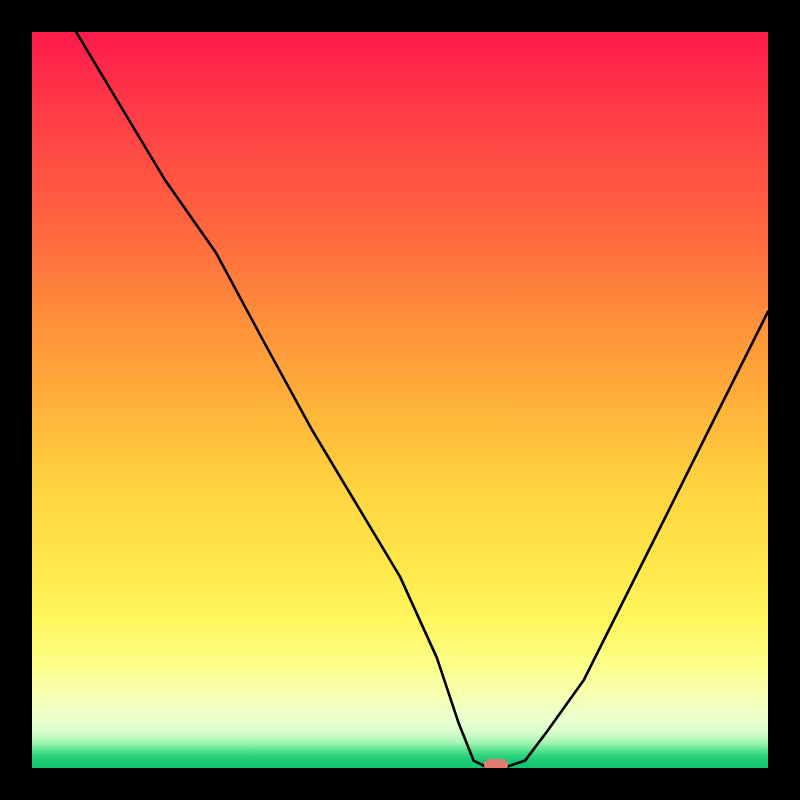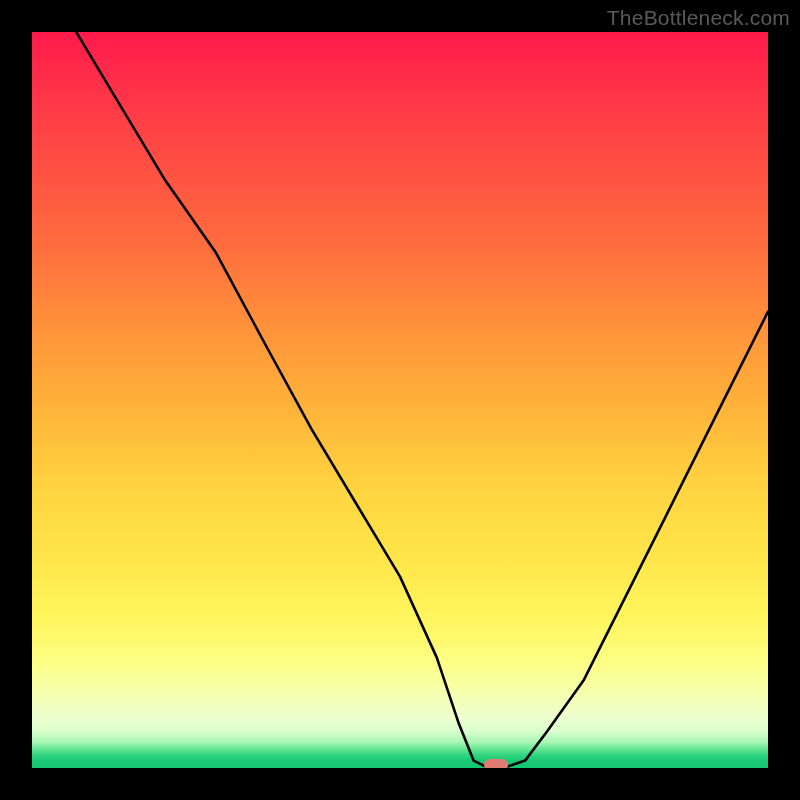--- a/index.html
+++ b/index.html
@@ -84,14 +84,13 @@
 <body>
 
 <div class="frame">
   <div class="plot">
     <div class="grad"></div>
     <svg class="curve" viewBox="0 0 736 736" preserveAspectRatio="none">
       <path id="curve-path" d="M44.2 0.0 L88.3 73.6 L132.5 147.2 L184.0 220.8 L235.5 316.5 L279.7 397.4 L323.8 471.0 L368.0 544.6 L404.8 625.6 L426.9 691.8 L441.6 728.6 L456.3 736.0 L471.0 736.0 L493.1 728.6 L515.2 699.2 L552.0 647.7 L588.8 574.1 L633.0 485.8 L677.1 397.4 L736.0 279.7" fill="none" stroke="#000" stroke-width="2.6" stroke-linecap="round" stroke-linejoin="round"></path>
     </svg>
     <div id="marker" class="marker" style="left: 463.68px; top: 733px; background: rgb(224, 122, 114);"></div>
   </div>
-  <div class="watermark">TheBottleneck.com</div>
 </div>
 
 </body></html>

